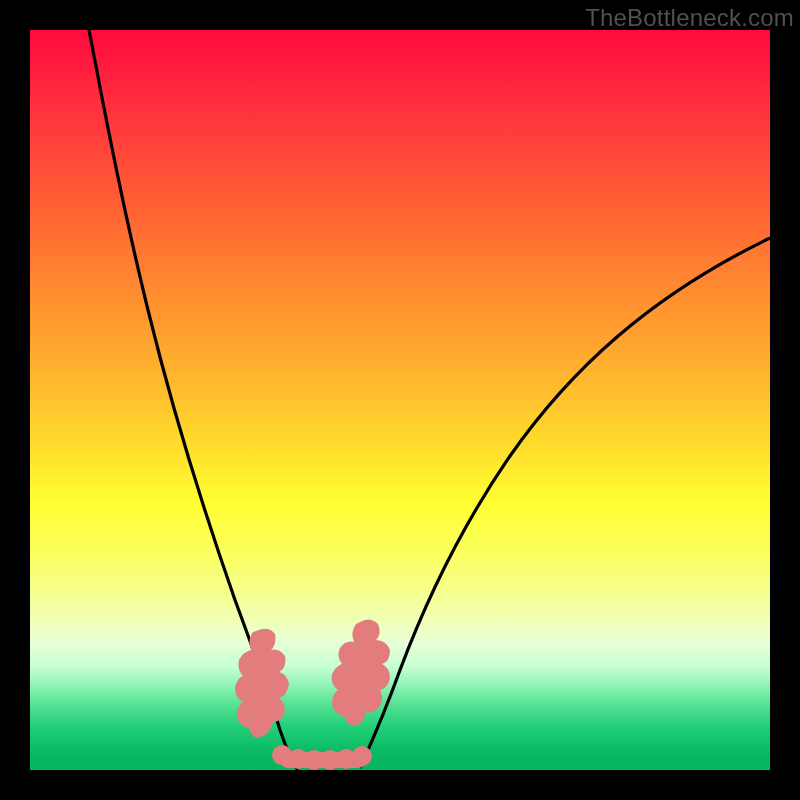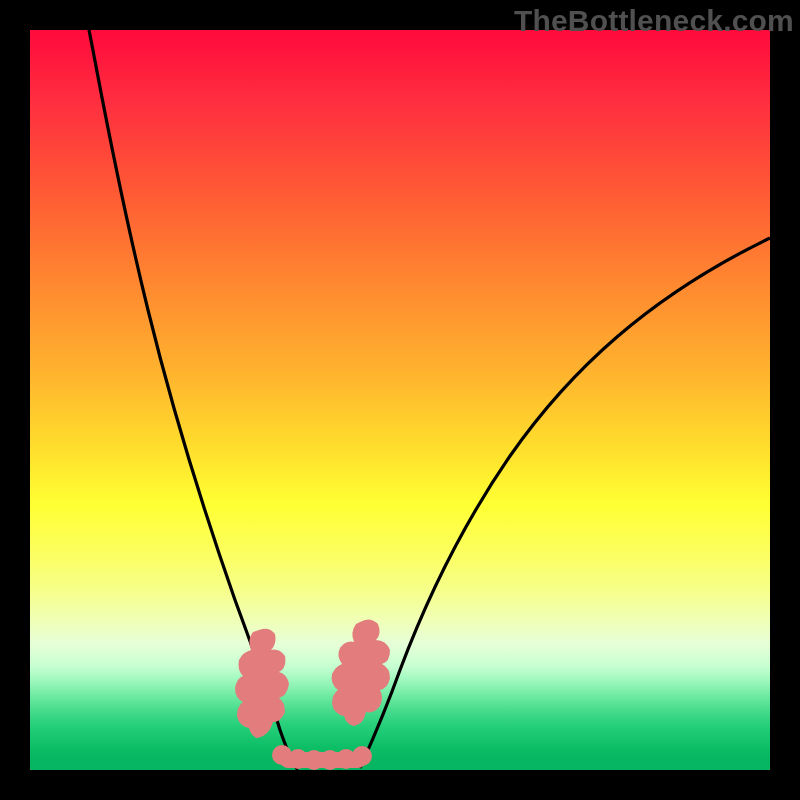--- a/index.html
+++ b/index.html
@@ -50,22 +50,22 @@
     left: 0; top: 0;
     width: 740px;
     height: 740px;
     pointer-events: none;
   }
   .attribution {
     position: absolute;
     right: 6px;
     top: 4px;
     color: #505050;
-    font-size: 30px;
-    font-weight: 700;
+    font-size: 24px;
+    font-weight: 400;
     letter-spacing: 0.2px;
   }
 </style>
 </head>
 <body>
 
 <div class="stage">
   <div class="plot">
     <div class="gradient"></div>
     <svg class="curves" viewBox="0 0 740 740" preserveAspectRatio="none">

